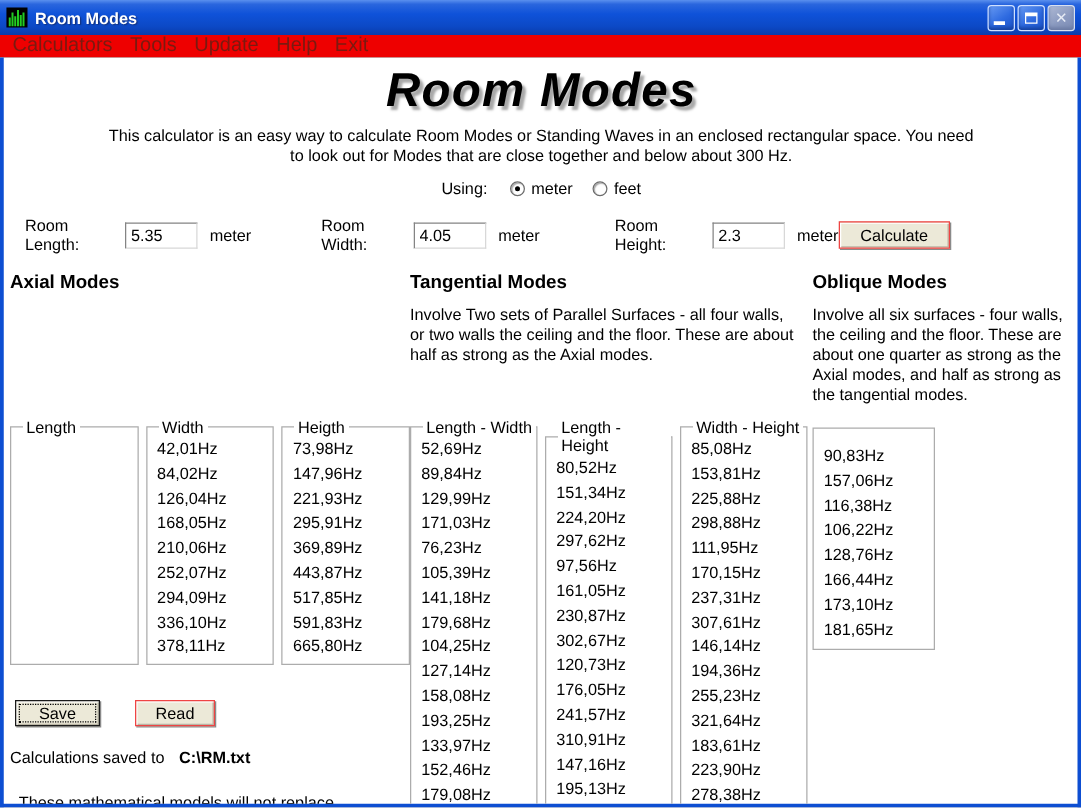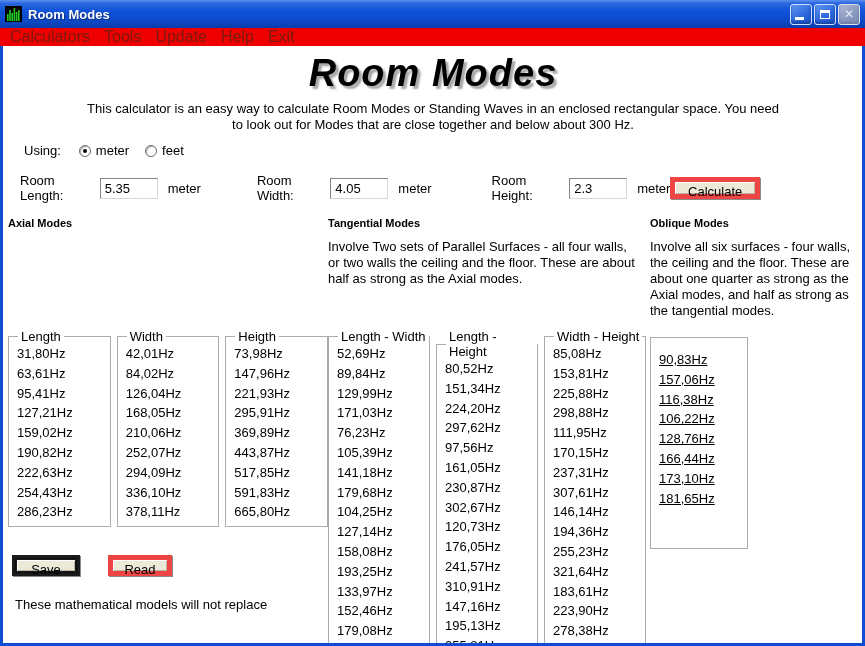--- a/index.html
+++ b/index.html
@@ -38,57 +38,57 @@
     flex: 1; background: #fff;
     border-left: 3px solid #0d4ed2; border-right: 3px solid #0d4ed2; border-bottom: 3px solid #0d4ed2;
     padding: 2px 4px 0 5px; overflow: hidden;
   }
   .heading {
     text-align: center; font-size: 38px; font-weight: bold; font-style: italic;
     letter-spacing: 1px; margin-top: 4px; text-shadow: 3px 3px 2px #a8a8a8;
   }
   .description { max-width: 705px; margin: 6px auto 0; text-align: center; line-height: 16px; }
 
-  .units-row { display: flex; align-items: center; margin: 10px 0 0 16px; }
+  .units-row { display: flex; align-items: center; margin: 10px 0 0 16px; justify-content: center; }
   .units-row .lbl { margin-right: 18px; }
   .radio-group { display: inline-flex; align-items: center; gap: 5px; margin-right: 16px; }
   .radio { width: 12px; height: 12px; border-radius: 50%; border: 1px solid #6d6d6d;
     box-shadow: inset 1px 1px 1px #a8a8a8; background: #fff; display: inline-block; position: relative; }
   .radio.checked::after { content:""; position:absolute; left:3px; top:3px; width:4px; height:4px; border-radius:50%; background:#000; }
   .sound-info { margin-left: 46px; }
 
   .inputs-row { display: flex; align-items: center; margin: 15px 0 0 12px; }
   .inp-group { display: inline-flex; align-items: center; }
   .inp-group .unit { margin-left: 10px; }
   .dim-input {
     width: 58px; height: 21px; font-family: "Liberation Sans", sans-serif; font-size: 13px;
     border: 1px solid #848484; border-right-color:#d8d8d8; border-bottom-color:#d8d8d8;
     padding-left: 4px; margin-left: 8px; background:#fff;
   }
   .gap1 { margin-left: 56px; } .gap2 { margin-left: 60px; justify-content: space-between; }
   .btn {
     background: #ece9d8; font-family: "Liberation Sans", sans-serif; font-size: 13px;
-    border: 5px solid #ef4444; box-shadow: 1px 1px 0 #8a8a8a, inset 1px 1px 0 #fff, inset -1px -1px 0 #b9b5a4;
+    border: 1px solid #ef4444; box-shadow: 1px 1px 0 #8a8a8a, inset 1px 1px 0 #fff, inset -1px -1px 0 #b9b5a4;
     padding: 2px 0; cursor: default;
   }
   .calc-btn { width: 94px; height: 22px; margin-left: auto; margin-right: 98px; }
 
   
   .main { display: grid; grid-template-columns: 320px 322px 1fr; margin-top: 14px; }
-  .sec-title { font-weight: bold; font-size: 11px; }
+  .sec-title { font-weight: bold; font-size: 15px; }
   .sec-desc { margin-top: 10px; line-height: 16px; padding-right: 14px; }
   .col3 .sec-desc { padding-right: 2px; }
 
   .col-body { margin-top: 10px; }
   .fieldsets { display: flex; gap: 6px; }
   fieldset { border: 1px solid #acacac; padding: 0 0 0 8px; }
   legend { font-size: 13px; padding: 0 3px; margin-left: 1px; }
   .fs-axial { width: 114px; height: 198px; }
   .fs-tan { width: 102px; height: 340px; }
-  .fs-obl { width: 98px; height: 212px; margin-top: 8px; padding-top: 12px; text-decoration: underline; }
+  .fs-obl { width: 98px; height: 178px; margin-top: 8px; padding-top: 12px; }
   .freq-list div { line-height: 19.8px; font-size: 13px; white-space: nowrap; }
 
   
   .buttons-row { display: flex; margin: 28px 0 0 4px; }
   .save-btn { width: 68px; height: 21px; border-color: #1a1a1a; outline: 1px dotted #000; outline-offset: -4px; }
   .read-btn { width: 64px; height: 21px; margin-left: 28px; }
   .saved-row { margin-top: 17px; }
   .saved-row .path { font-weight: bold; margin-left: 8px; }
   .warning { margin: 20px 0 0 7px; line-height: 17px; }
 </style>
@@ -178,31 +178,20 @@
       </div>
       <div class="col3">
         <div class="sec-title">Oblique Modes</div>
         <div class="sec-desc">Involve all six surfaces - four walls, the ceiling and the floor. These are about one quarter as strong as the Axial modes, and half as strong as the tangential modes.</div>
       </div>
 
       <div class="col-body">
         <div class="fieldsets">
           <fieldset class="fs-axial">
             <legend>Length</legend>
-            <div class="freq-list">
-                <div>31,80Hz</div>
-                <div>63,61Hz</div>
-                <div>95,41Hz</div>
-                <div>127,21Hz</div>
-                <div>159,02Hz</div>
-                <div>190,82Hz</div>
-                <div>222,63Hz</div>
-                <div>254,43Hz</div>
-                <div>286,23Hz</div>
-              </div>
           </fieldset>
           <fieldset class="fs-axial">
             <legend>Width</legend>
             <div class="freq-list">
                 <div>42,01Hz</div>
                 <div>84,02Hz</div>
                 <div>126,04Hz</div>
                 <div>168,05Hz</div>
                 <div>210,06Hz</div>
                 <div>252,07Hz</div>
@@ -223,20 +212,24 @@
                 <div>517,85Hz</div>
                 <div>591,83Hz</div>
                 <div>665,80Hz</div>
               </div>
           </fieldset>
         </div>
 
         <div class="buttons-row">
           <button class="btn save-btn">Save</button>
           <button class="btn read-btn">Read</button>
+        </div>
+        <div class="saved-row">
+          <span>Calculations saved to</span>
+          <span class="path">C:\RM.txt</span>
         </div>
         <div class="warning">
           <div>These mathematical models will not replace</div>
 
         </div>
       </div>
 
       <div class="col-body">
         <div class="fieldsets">
           <fieldset class="fs-tan">

